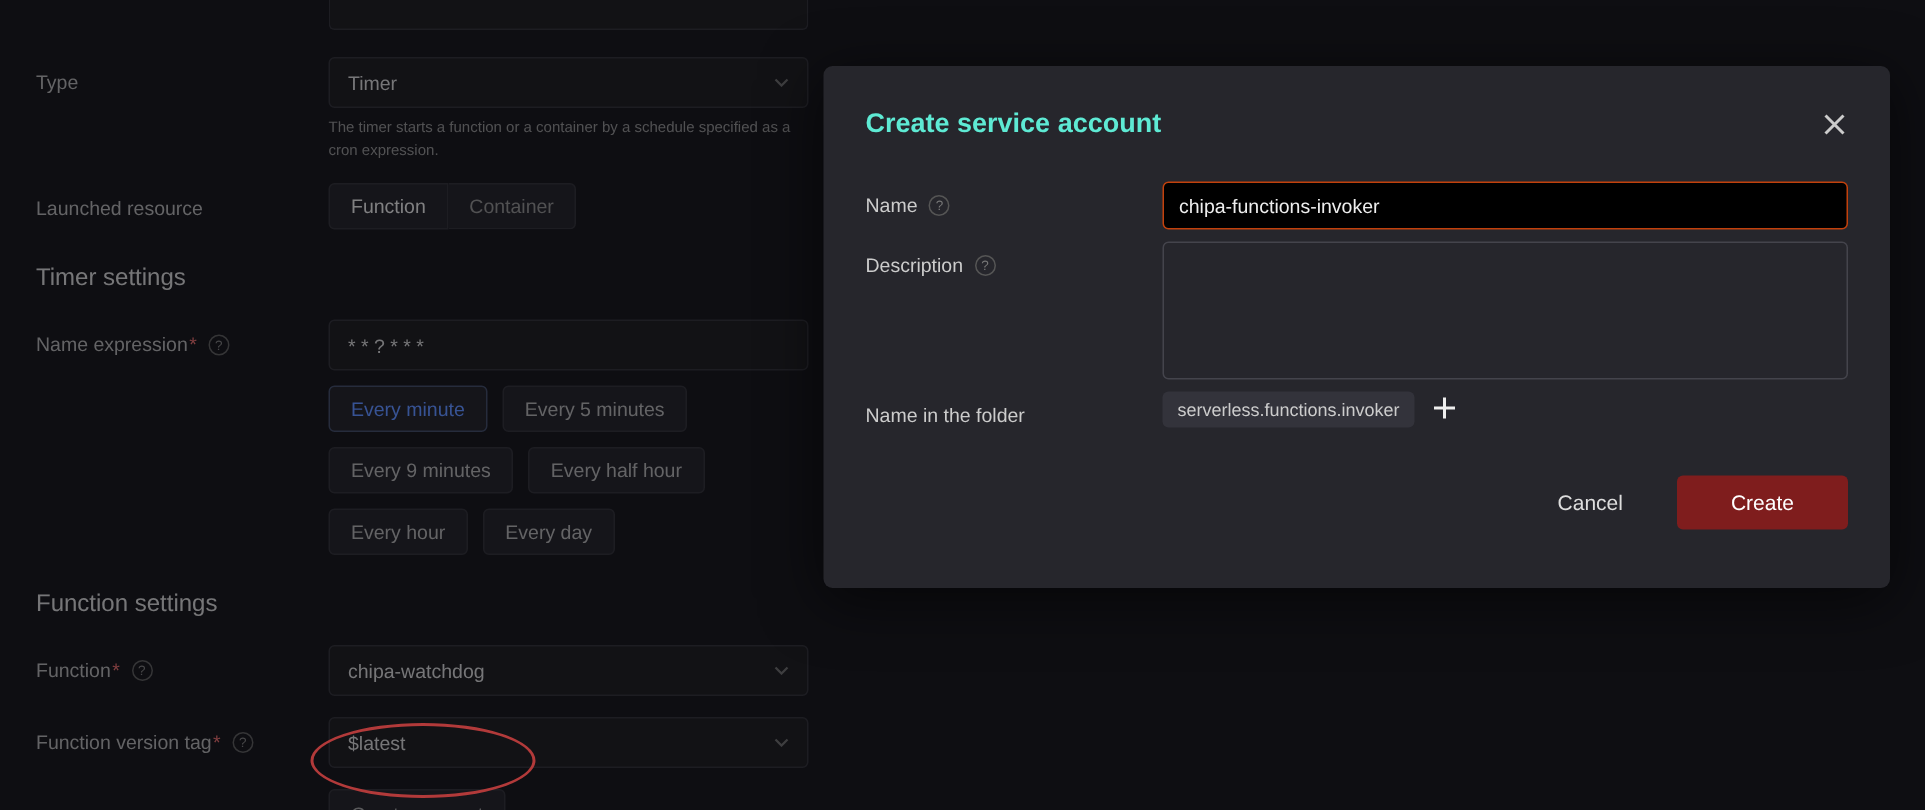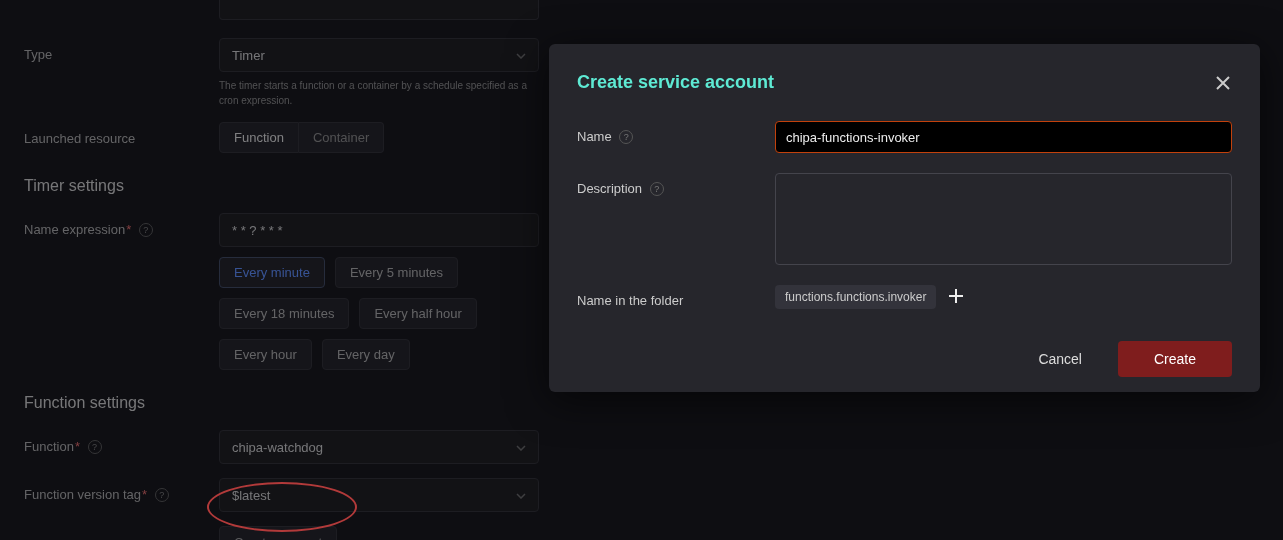--- a/index.html
+++ b/index.html
@@ -175,21 +175,21 @@
       color: #ccc;
       width: 18px;
       height: 18px;
       display: flex;
       align-items: center;
       justify-content: center;
     }
     .modal-row {
       display: flex;
       align-items: flex-start;
-      margin-bottom: 20px;
+      margin-bottom: 8px;
     }
     .modal-label {
       width: 198px;
       color: #ccc;
       font-size: 13px;
       padding-top: 8px;
     }
     .modal-input {
       flex: 1;
       background: #000000;
@@ -306,21 +306,21 @@
       <span>Name expression</span><span class="req">*</span>
       <span class="help-icon">?</span>
     </div>
     <div class="form-control-area">
       <div class="text-input">
         <span>* * ? * * *</span>
       </div>
       <div class="chip-row" style="margin-top:10px">
         <div class="chip active">Every minute</div>
         <div class="chip">Every 5 minutes</div>
-        <div class="chip">Every 18 minutes</div>
+        <div class="chip">Every 9 minutes</div>
         <div class="chip">Every half hour</div>
         <div class="chip">Every hour</div>
         <div class="chip">Every day</div>
       </div>
     </div>
   </div>
 
   <div class="section-heading">Function settings</div>
 
   <div class="form-row">
@@ -392,21 +392,21 @@
     <div class="modal-label">
       <span>Description</span>
       <span class="help-icon">?</span>
     </div>
     <textarea class="modal-textarea" style=""></textarea>
   </div>
 
   <div class="modal-row" style="margin-bottom:0">
     <div class="modal-label">Name in the folder</div>
     <div class="role-row">
-      <div class="role-chip">functions.functions.invoker</div>
+      <div class="role-chip">serverless.functions.invoker</div>
       <div class="plus-icon">
         <svg width="16" height="16" viewBox="0 0 16 16">
             <path d="M8 1 L8 15 M1 8 L15 8" stroke="#eee" stroke-width="2"></path>
           </svg>
       </div>
     </div>
   </div>
 
   <div class="modal-footer">
     <button class="cancel-btn">Cancel</button>

